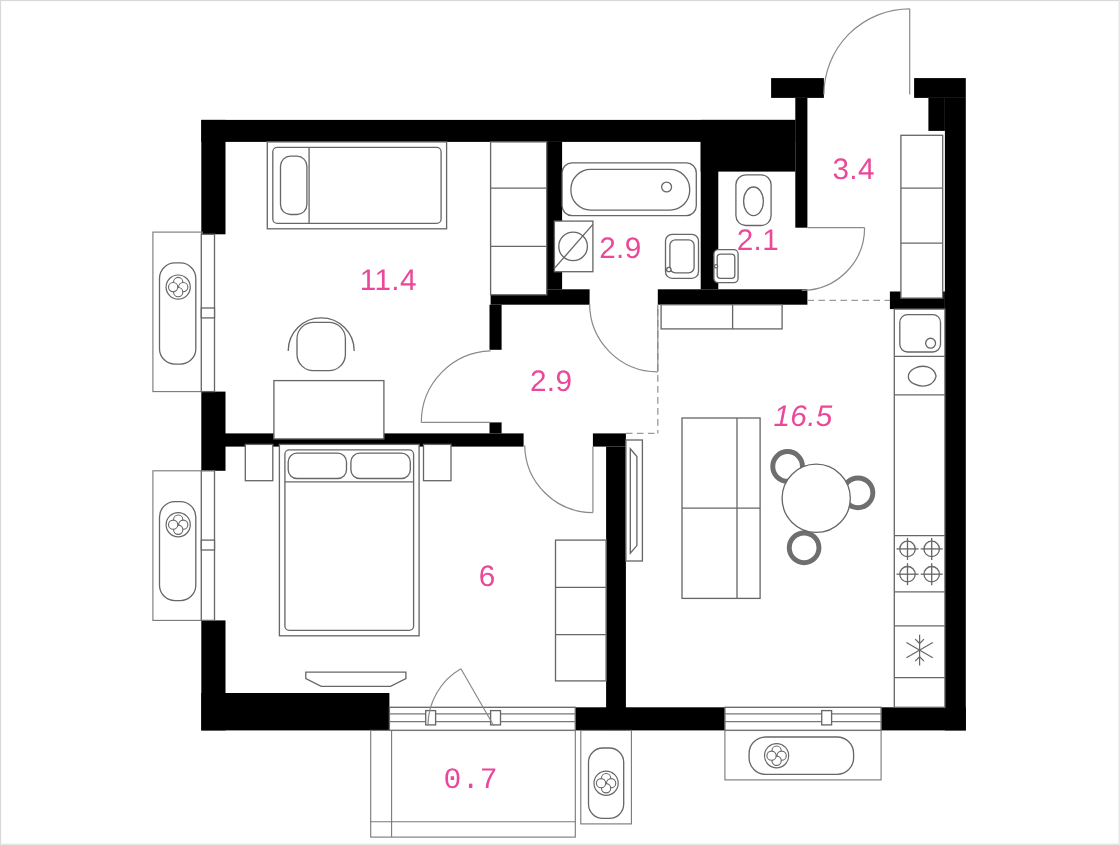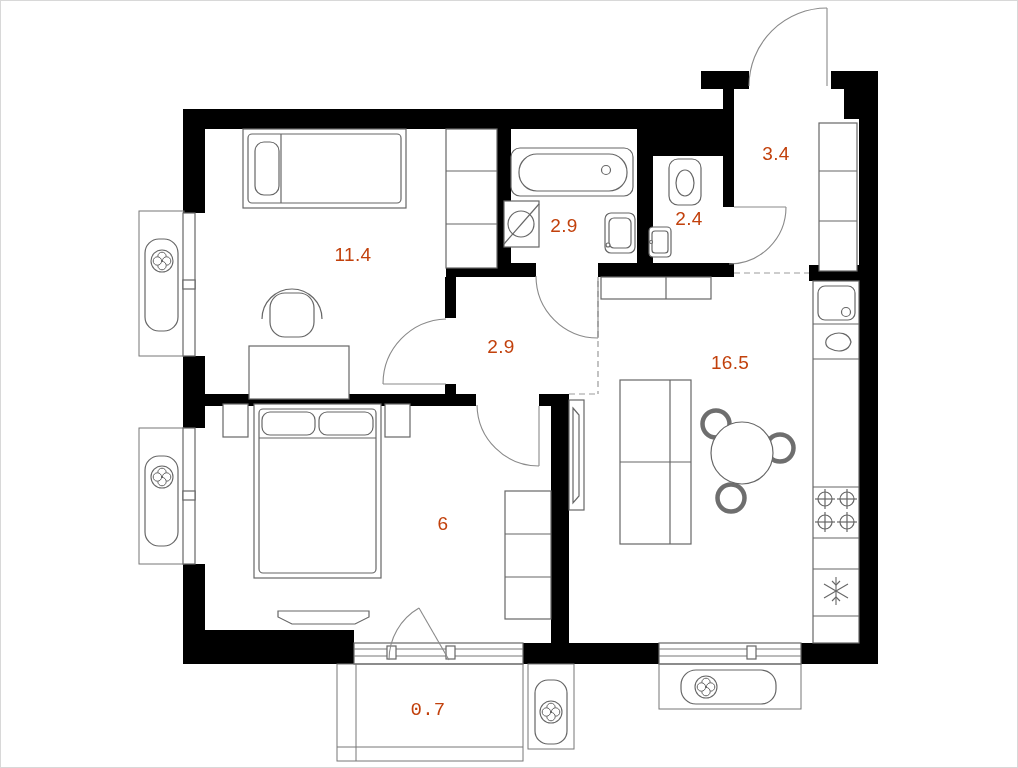--- a/index.html
+++ b/index.html
@@ -9,22 +9,22 @@
     background:#ffffff;
     border:1px solid #d8d8d8;
     box-sizing:border-box;
     font-family:"Liberation Sans", sans-serif;
     overflow:hidden;
   }
   .plan svg{position:absolute;left:0;top:0;}
   .room-label{
     position:absolute;
     transform:translate(-50%,-50%);
-    font-size:19px;
-    color:#c2410c;
+    font-size:27px;
+    color:#ec4899;
     letter-spacing:.3px;
     white-space:nowrap;
     user-select:none;
   }
   
   .wall{fill:#000;stroke:none;}
   .furn{fill:#fff;stroke:#676767;stroke-width:1.2;}
   .furn-n{fill:none;stroke:#676767;stroke-width:1.2;}
   .thin{fill:none;stroke:#777;stroke-width:1;}
   .door{fill:none;stroke:#8a8a8a;stroke-width:1.1;}
@@ -301,19 +301,19 @@
       <line class="furn-n" x1="504" y1="576" x2="550" y2="576"></line>
     </g>
     <g>
       <path class="furn" d="M277,610 h91 v6 l-14,7 h-63 l-14,-7 z"></path>
     </g>
   </g>
 </svg>
 
 <div class="room-label" style="left:352px;top:254px;text-align:center;">11.4</div>
 <div class="room-label" style="left:563px;top:225px;">2.9</div>
-<div class="room-label" style="left:688px;top:218px;">2.4</div>
+<div class="room-label" style="left:688px;top:218px;">2.1</div>
 <div class="room-label" style="left:775px;top:153px;">3.4</div>
 <div class="room-label" style="left:500px;top:346px;">2.9</div>
-<div class="room-label" style="left:729px;top:362px;">16.5</div>
+<div class="room-label" style="left:729px;top:378px;font-style:italic;">16.5</div>
 <div class="room-label" style="left:442px;top:523px;">6</div>
 <div class="room-label" style="left:427px;top:709px;font-family:Liberation Mono, monospace;">0.7</div>
 </div>
 
 </body></html>

